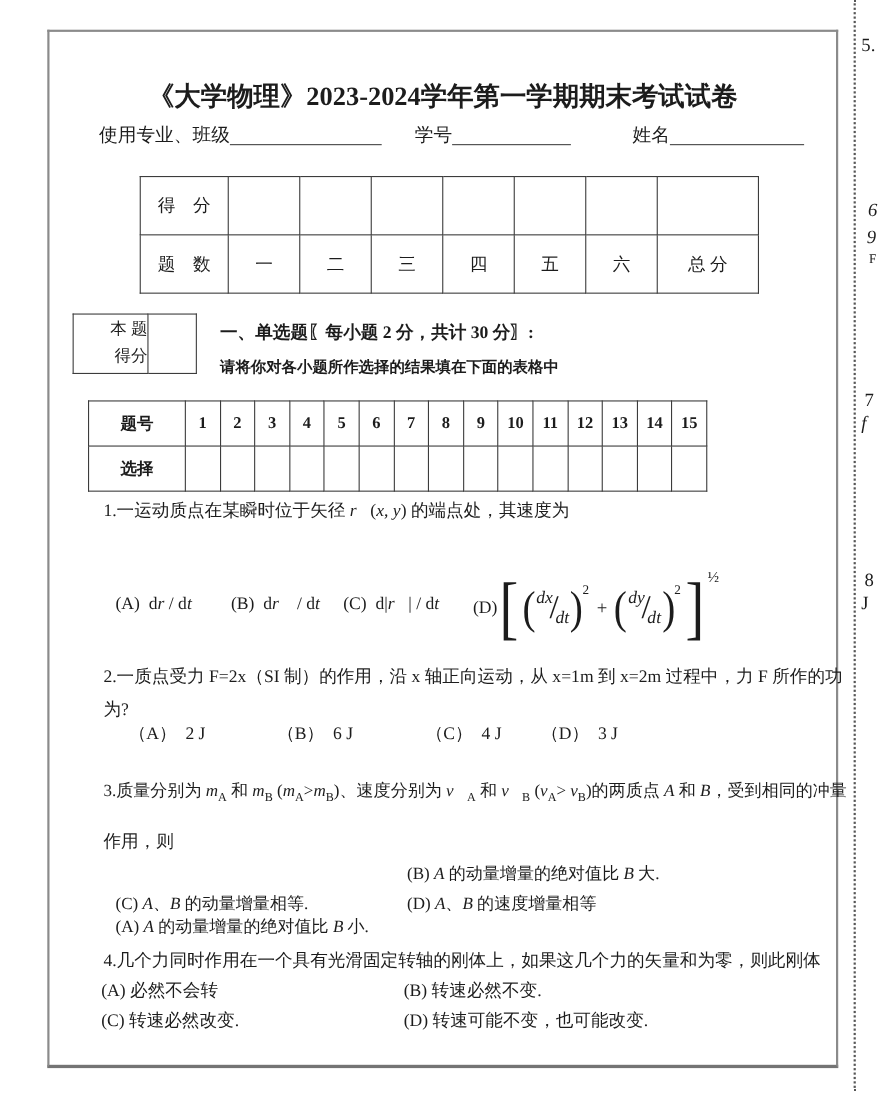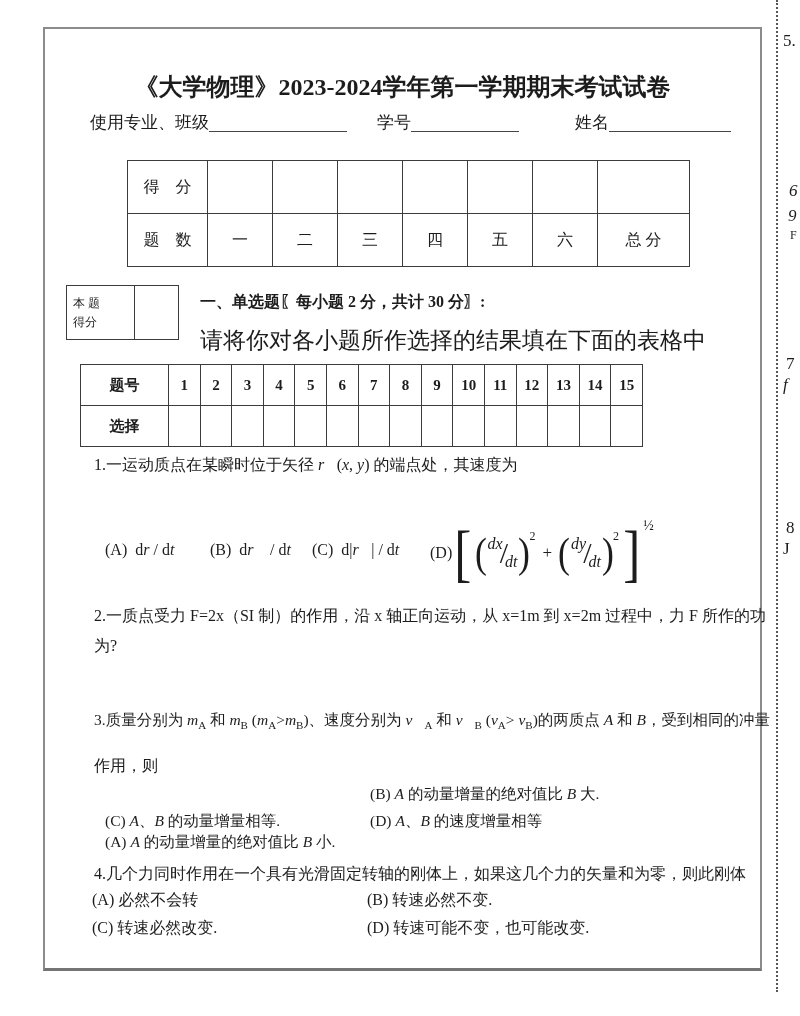--- a/index.html
+++ b/index.html
@@ -40,24 +40,24 @@
   table { border-collapse:collapse; }
   td { border:1px solid #3c3c3c; text-align:center; vertical-align:middle; }
   .score-table { position:absolute; left:82px; top:131px; }
   .score-table td { font-size:16px; height:53px; white-space:pre; }
   .score-table td.c0 { width:80px; }
   .score-table td.c  { width:65px; }
   .score-table td.cl { width:92px; }
   
   .score-box { position:absolute; left:21px; top:256px; }
   .score-box td { height:54px; }
-  .score-box td.lbl { width:68px; font-size:12px; line-height:1.55; text-align:left; padding-left:6px; }
+  .score-box td.lbl { width:68px; font-size:15px; line-height:1.55; text-align:right; padding-left:6px; }
   .score-box td.val { width:44px; }
   .sec-heading { position:absolute; left:155px; top:263px; font-size:16px; font-weight:bold; }
-  .sec-instruction { position:absolute; left:155px; top:296px; font-size:23px; font-weight:normal; }
+  .sec-instruction { position:absolute; left:155px; top:296px; font-size:14px; font-weight:bold; }
   
   .answer-table { position:absolute; left:35px; top:335px; table-layout:fixed; width:563px; }
   .answer-table td { height:41px; font-size:15px; font-weight:bold; }
   .answer-table td.c0 { width:88px; }
   
   .q-text { position:absolute; font-size:16px; line-height:1.55;margin-left:44px; }
   .q-text i { font-family:"Liberation Serif","DejaVu Serif",serif; }
   sub { font-size:11px; }
   .q1-text { left:5px; top:424px; width:715px; }
   .q1-opts { position:absolute; left:0; top:468px; width:719px; height:112px; }
@@ -235,20 +235,26 @@
           <span class="paren">)</span>
           <span class="psup">2</span>
           <span class="brk">]</span>
           <span class="halfexp">½</span>
       </span>
     </span>
   </div>
 
   <div class="q-text q2-line1">2.一质点受力 F=2x（SI 制）的作用，沿 x 轴正向运动，从 x=1m 到 x=2m 过程中，力 F 所作的功</div>
   <div class="q-text q2-line2">为?</div>
+  <div class="q2-opts">
+    <span class="q2-opt q2A"><span>（A）</span>&nbsp;&nbsp;<span>2 J</span></span>
+    <span class="q2-opt q2B"><span>（B）</span>&nbsp;&nbsp;<span>6 J</span></span>
+    <span class="q2-opt q2C"><span>（C）</span>&nbsp;&nbsp;<span>4 J</span></span>
+    <span class="q2-opt q2D"><span>（D）</span>&nbsp;&nbsp;<span>3 J</span></span>
+  </div>
 
   <div class="q-text q3-line1">3.质量分别为 <i>m</i><sub>A</sub> 和 <i>m</i><sub>B</sub> (<i>m</i><sub>A</sub>&gt;<i>m</i><sub>B</sub>)、速度分别为 <i>v⃗</i><sub>A</sub> 和 <i>v⃗</i><sub>B</sub> (<i>v</i><sub>A</sub>&gt; <i>v</i><sub>B</sub>)的两质点 <i>A</i> 和 <i>B</i>，受到相同的冲量</div>
   <div class="q-text q3-line2">作用，则</div>
   <div class="q3-opts">
     <span class="opt q3A">(A) <i>A</i> 的动量增量的绝对值比 <i>B</i> 小.</span>
     <span class="opt q3B">(B) <i>A</i> 的动量增量的绝对值比 <i>B</i> 大.</span>
     <span class="opt q3C">(C) <i>A</i>、<i>B</i> 的动量增量相等.</span>
     <span class="opt q3D">(D) <i>A</i>、<i>B</i> 的速度增量相等</span>
   </div>
 

